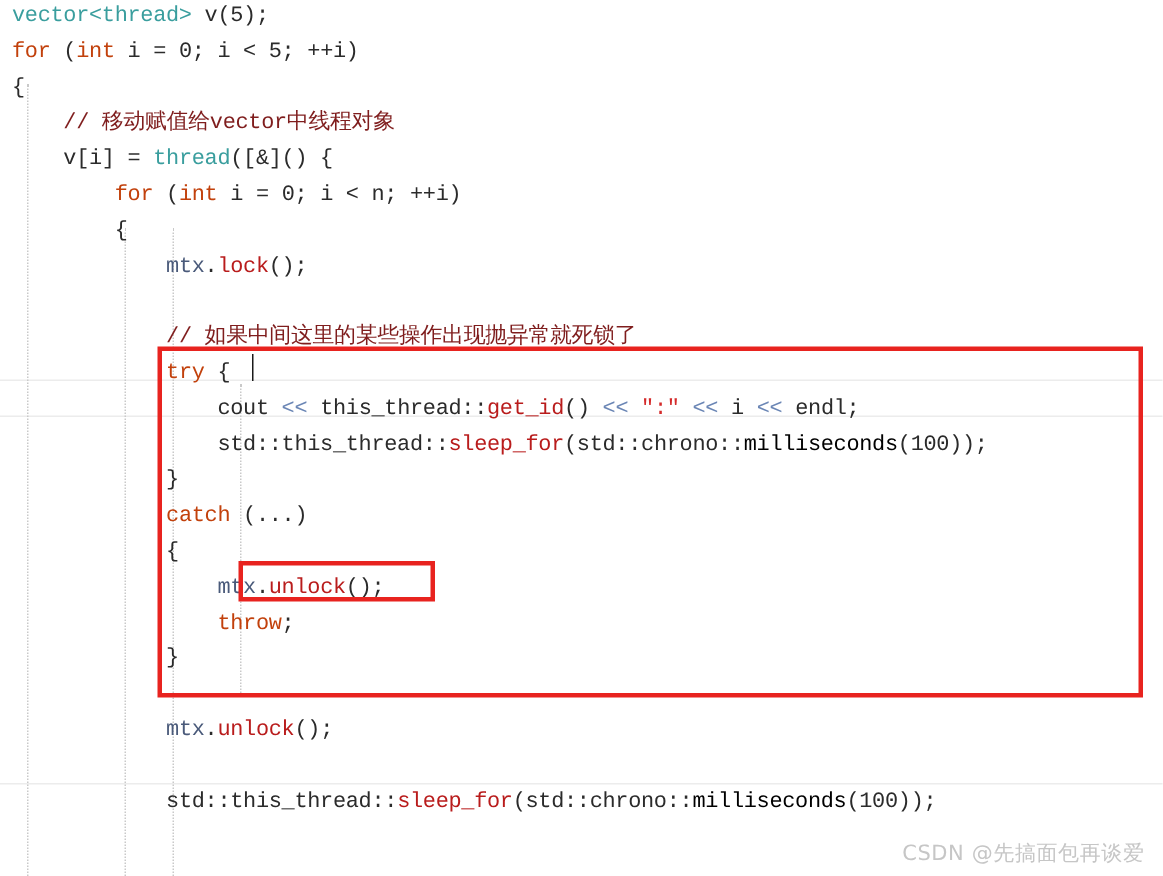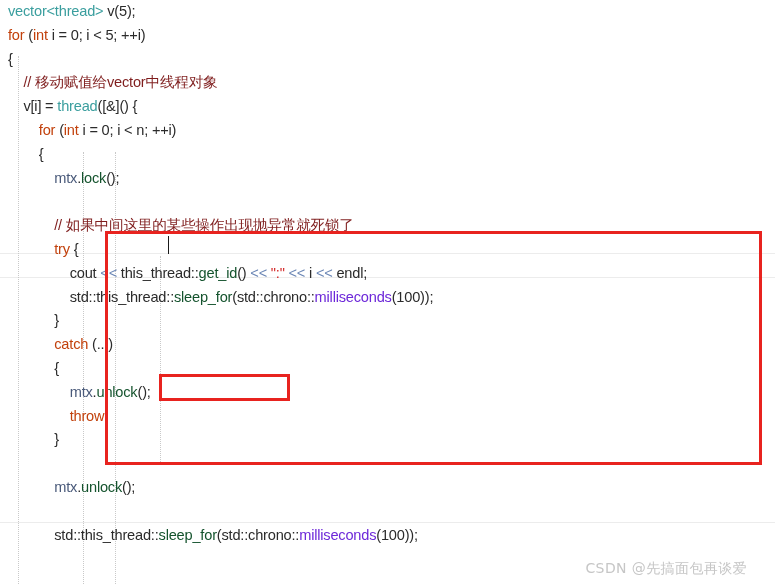--- a/index.html
+++ b/index.html
@@ -20,43 +20,43 @@
     height: 584px;
     background: #ffffff;
   }
 
   
   .code {
     position: absolute;
     left: 0;
     top: 0;
     width: 775px;
-    font-family: Liberation Sans, sans-serif;
+    font-family: Liberation Mono, monospace;
     font-size: 14.6px;
     line-height: 23.8px;
     letter-spacing: -0.2px;
     white-space: pre;
     color: #2b2b2b;
   }
   .line {
     height: 23.8px;
     padding-left: 8px;
     box-sizing: border-box;
     position: relative;
   }
 
   
   .kw      { color: #c2410c; }          
   .type    { color: #3a9e9e; }          
   .cmt     { color: #7f1d1d; }          
   .plain   { color: #2b2b2b; }
-  .fn      { color: #14532d; }
+  .fn      { color: #b91c1c; }
   .str     { color: #d42a2a; }          
   .op      { color: #6b86b5; }
-  .cls     { color: #6d28d9; }          
+  .cls     { color: #000000; }          
   .mtx     { color: #4a5a7a; margin-top: 24px; }
 
   
   .guide {
     position: absolute;
     top: 0;
     width: 0;
     border-left: 1px dotted #c9c9c9;
     height: 100%;
     pointer-events: none;
@@ -95,21 +95,21 @@
     left: 168px;
     top: 236px;
     width: 1px;
     height: 18px;
     background: #1a1a1a;
   }
 
   
   #watermark {
     position: absolute;
-    right: 28px;
+    right: 12px;
     bottom: 6px;
     font-family: "DejaVu Sans", "Liberation Sans", sans-serif;
     font-size: 14px;
     color: #c6c6c6;
     letter-spacing: 0.4px;
     white-space: nowrap;
   }
 </style>
 </head>
 <body>

